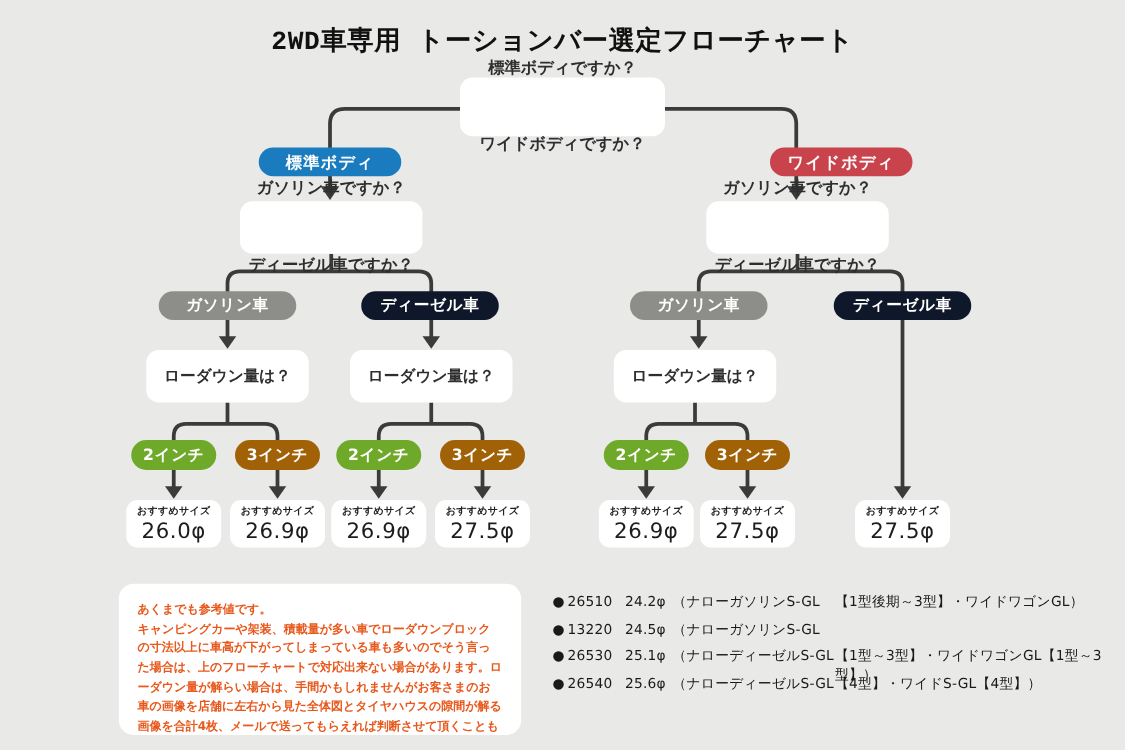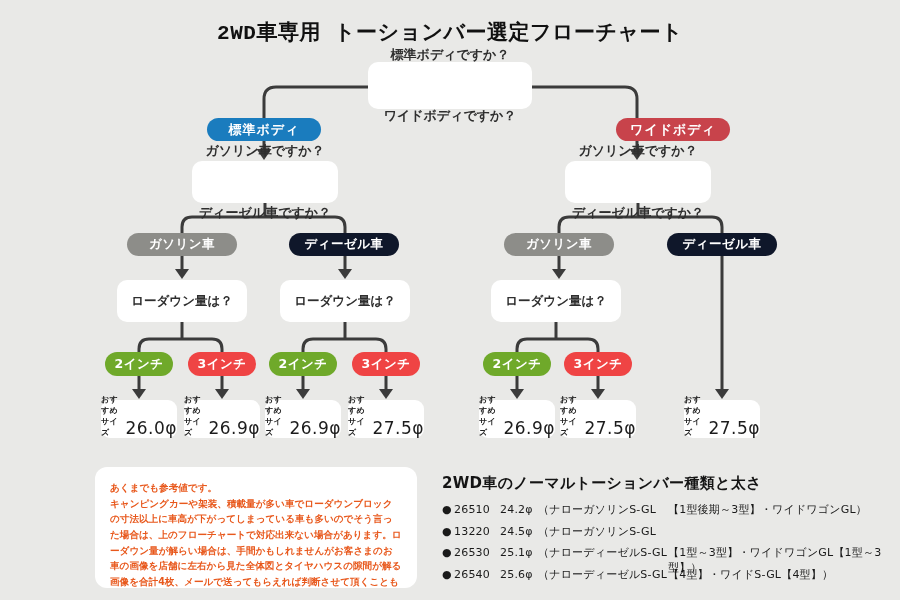--- a/index.html
+++ b/index.html
@@ -28,24 +28,24 @@
     border-radius:999px;color:#fff;font-weight:bold;
     display:flex;align-items:center;justify-content:center;
     font-size:13px;letter-spacing:1px;
   }
   .pill.small{font-size:12.5px;letter-spacing:0.5px;}
   .blue{background:#1a7cbe;}
   .red{background:#c8434b;}
   .gray{background:#8d8d89;}
   .olive{background:#0f172a;}
   .green{background:#6fa92a;}
-  .orange{background:#ef4444;}
+  .orange{background:#a16207;}
   .resultbox{
     background:#fff;border-radius:9px;
-    display:flex;flex-direction:row;align-items:flex-end;justify-content:center;
+    display:flex;flex-direction:column;align-items:center;justify-content:center;
     gap:1px;
   }
   .resultbox .rlabel{font-size:8px;font-weight:bold;color:#222;letter-spacing:0.2px;}
   .resultbox .rvalue{font-size:17px;font-weight:normal;color:#1c1c1c;letter-spacing:0.5px;}
   .notebox{
     left:95px;top:467px;width:322px;height:121px;
     background:#fff;border-radius:12px;
     padding:13px 15px;box-sizing:border-box;
     color:#e8581c;font-size:9.6px;font-weight:bold;line-height:1.63;
     overflow:hidden;
@@ -163,21 +163,20 @@
     <div class="rlabel">おすすめサイズ</div>
     <div class="rvalue">27.5φ</div>
   </div>
 
   <div class="node notebox">
     <span>あくまでも参考値です。</span><br>
     <span>キャンピングカーや架装、積載量が多い車でローダウンブロックの寸法以上に車高が下がってしまっている車も多いのでそう言った場合は、上のフローチャートで対応出来ない場合があります。ローダウン量が解らい場合は、手間かもしれませんがお客さまのお車の画像を店舗に左右から見た全体図とタイヤハウスの隙間が解る画像を合計4枚、メールで送ってもらえれば判断させて頂くことも出来ます。ただし、ボディ(ナロー・ワイド)グレード(S-GL・DX・ワゴンGL・など)エンジンの種類だけはお伝えください。</span>
   </div>
 
   <div class="node speclist">
-    <div class="sheading">2WD車のノーマルトーションバー種類と太さ</div>
     <div class="specrow">
       <span class="bullet">●</span>
       <span class="code">26510</span>
       <span class="dia">24.2φ</span>
       <span class="model">（ナローガソリンS-GL</span>
       <span class="type">【1型後期～3型】・ワイドワゴンGL）</span>
     </div>
     <div class="specrow">
       <span class="bullet">●</span>
       <span class="code">13220</span>

